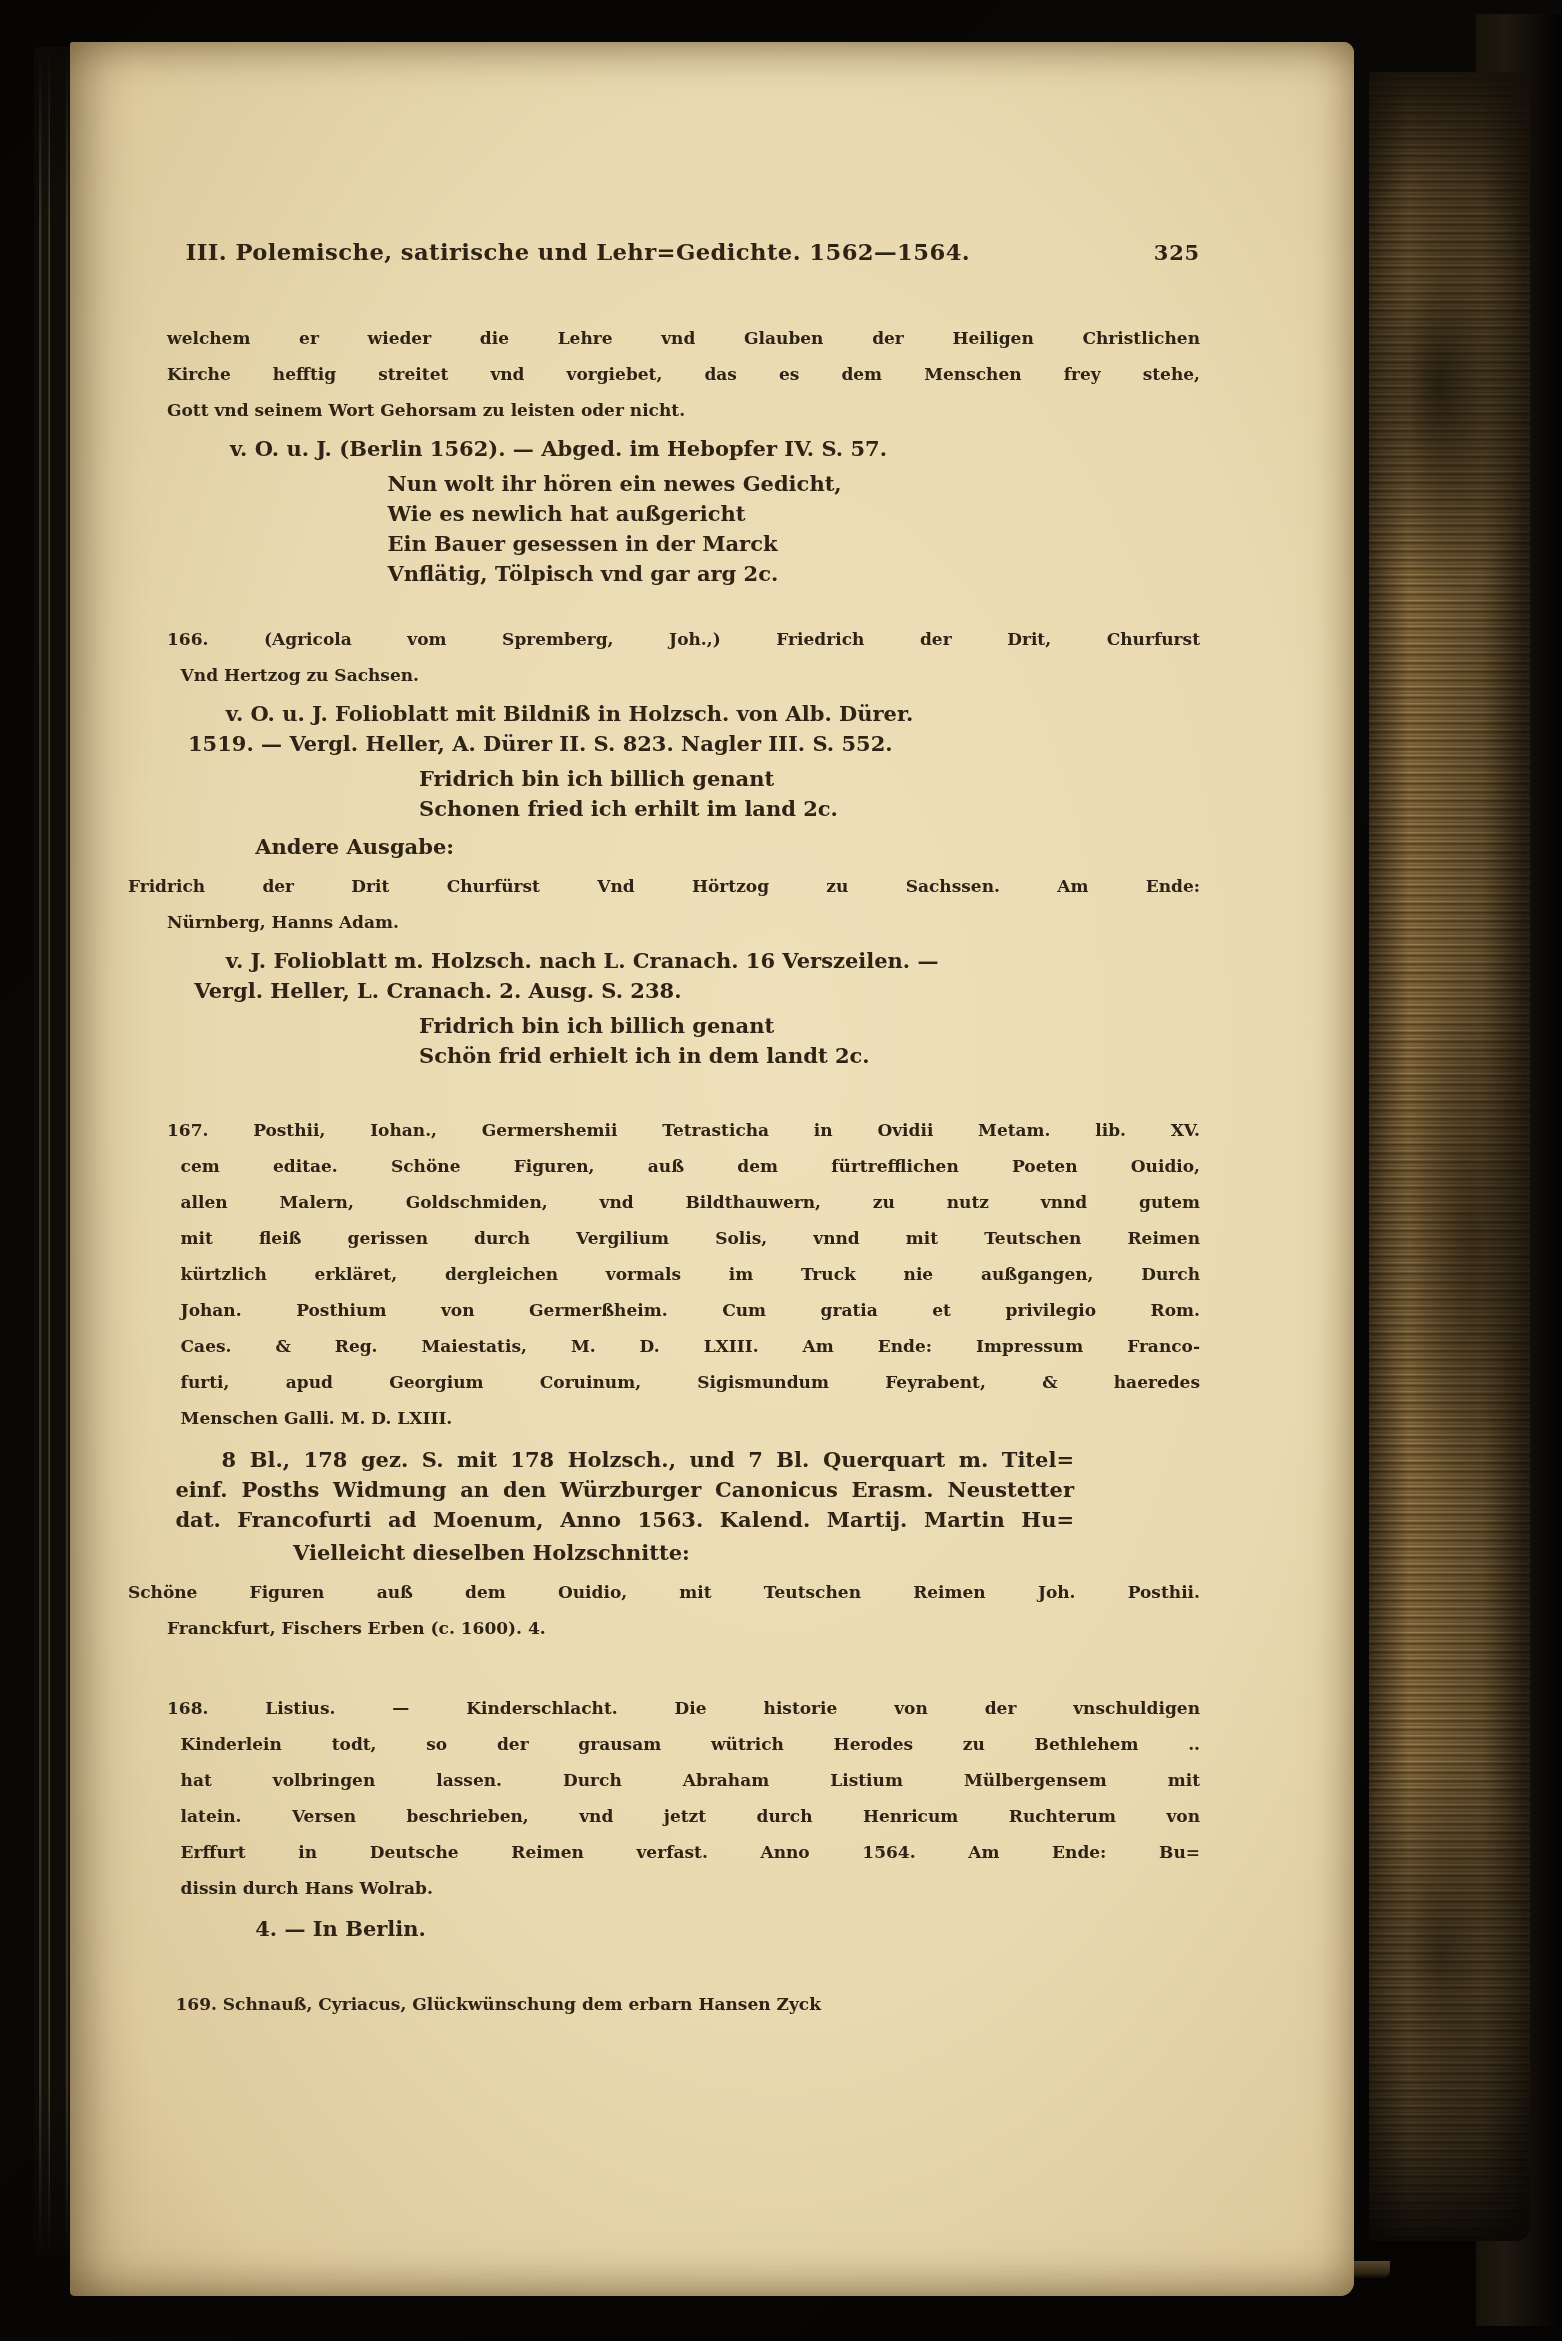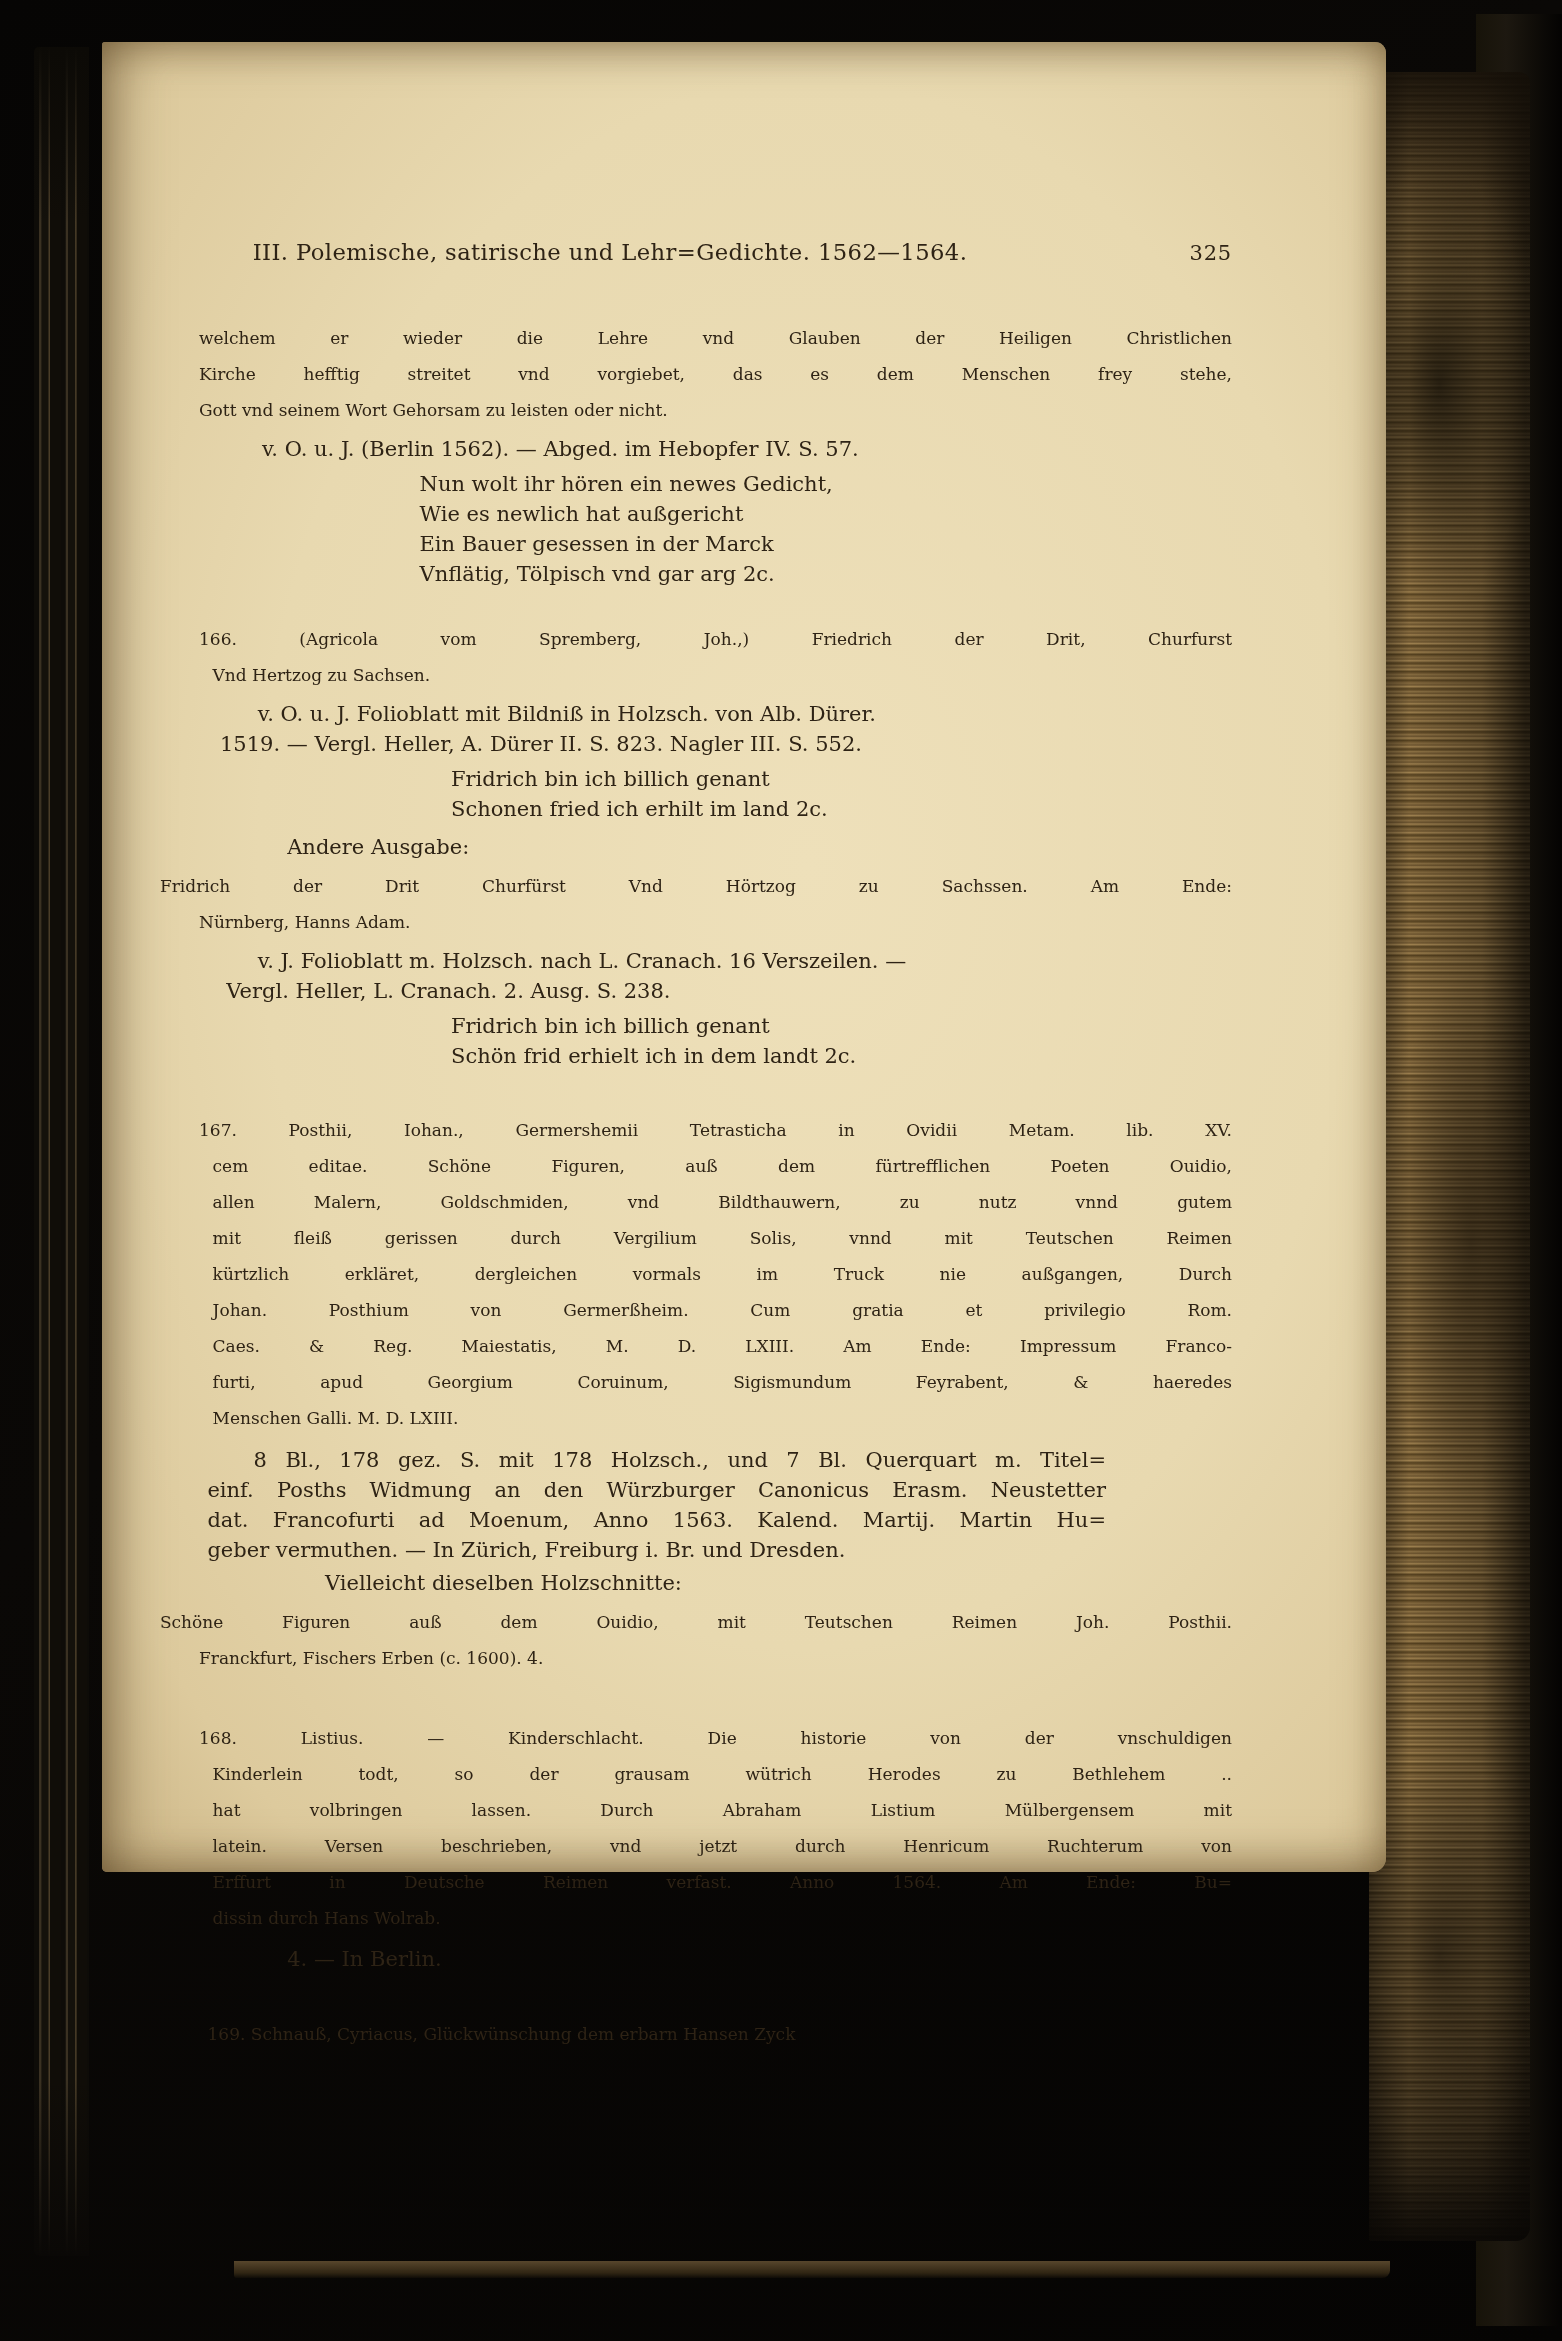--- a/index.html
+++ b/index.html
@@ -37,28 +37,29 @@
   .b2 { left:15.6px;  top:898px; width:172px; height:547px; background:radial-gradient(ellipse, rgba(22,16,8,.55), rgba(22,16,8,0) 70%); }
   .b3 { left:-31px; top:1680px; width:203px; height:406px; background:radial-gradient(ellipse, rgba(12,9,5,.6),  rgba(12,9,5,0) 70%); }
   
   .bottom-edge {
     position:absolute; left:234px; top:2261px; width:1156px; height:17px;
     background:linear-gradient(to bottom,#6b5636,#3a2d17 70%, #110d07);
     border-radius:0 0 7.8px 3.1px; opacity:.8;
   }
   
   .page {
-    position:absolute; left:102px; top:42px; width:1284px; height:1830px;
+    position:absolute; left:70px; top:42px; width:1284px; height:2254px;
     background:radial-gradient(ellipse at 55% 45%, #eee0ba 0%, #e8d9b0 55%, #ddca9d 85%, #ccb687 100%);
     box-shadow:
       inset 34px 0 55px -23.4px rgba(90,70,40,.6),
       inset -25px 0 43px -19.5px rgba(120,95,55,.5),
       inset 0 26.6px 43px -22px rgba(110,85,50,.55),
       inset 0 -30px 47px -23.4px rgba(110,85,50,.55);
     border-radius:3.1px 11px 14px 4.7px;
+    font-weight:bold;
   }
   .text-col { position:absolute; left:97px; top:197px; width:1033px; color:#2e2315; }
   .header-row { display:flex; align-items:baseline; font-size:22.7px; margin-bottom:55px; letter-spacing:0.4px; }
   .header-title { flex:1; text-align:center; }
   .page-number { width:211px; text-align:right; font-size:21px; letter-spacing:0.8px; }
   .block { position:relative; }
   .block--body  { font-size:17px; line-height:36px; }
   .block--small, .block--cite, .block--verse, .block--label { font-size:21px; line-height:30px; }
   .line { text-align:left; }
   .line.j { text-align:justify; text-align-last:justify; }
@@ -132,21 +133,20 @@
             <div class="line j">kürtzlich erkläret, dergleichen vormals im Truck nie außgangen, Durch</div>
             <div class="line j">Johan. Posthium von Germerßheim. Cum gratia et privilegio Rom.</div>
             <div class="line j">Caes. &amp; Reg. Maiestatis, M. D. LXIII. Am Ende: Impressum Franco-</div>
             <div class="line j">furti, apud Georgium Coruinum, Sigismundum Feyrabent, &amp; haeredes</div>
             <div class="line">Menschen Galli. M. D. LXIII.</div>
           </div>
           <div class="block block--small" style="margin-top: 9.4px; padding-left: 0.4em; padding-right: 6em;">
             <div class="line j" style="margin-left: 2.2em;">8 Bl., 178 gez. S. mit 178 Holzsch., und 7 Bl. Querquart m. Titel=</div>
             <div class="line j">einf. Posths Widmung an den Würzburger Canonicus Erasm. Neustetter</div>
             <div class="line j">dat. Francofurti ad Moenum, Anno 1563. Kalend. Martij. Martin Hu=</div>
-            <div class="line">geber vermuthen. — In Zürich, Freiburg i. Br. und Dresden.</div>
           </div>
           <div class="block block--label" style="margin-top: 3.1px; padding-left: 6em;">
             <div class="line">Vielleicht dieselben Holzschnitte:</div>
           </div>
           <div class="block block--body" style="margin-top: 6.2px; padding-left: 0em;">
             <div class="line j" style="margin-left: -2.3em;">Schöne Figuren auß dem Ouidio, mit Teutschen Reimen Joh. Posthii.</div>
             <div class="line">Franckfurt, Fischers Erben (c. 1600). 4.</div>
           </div>
           <div class="block block--body" style="margin-top: 44px; padding-left: 0.8em;">
             <div class="line j" style="margin-left: -0.8em;">168. Listius. — Kinderschlacht. Die historie von der vnschuldigen</div>

